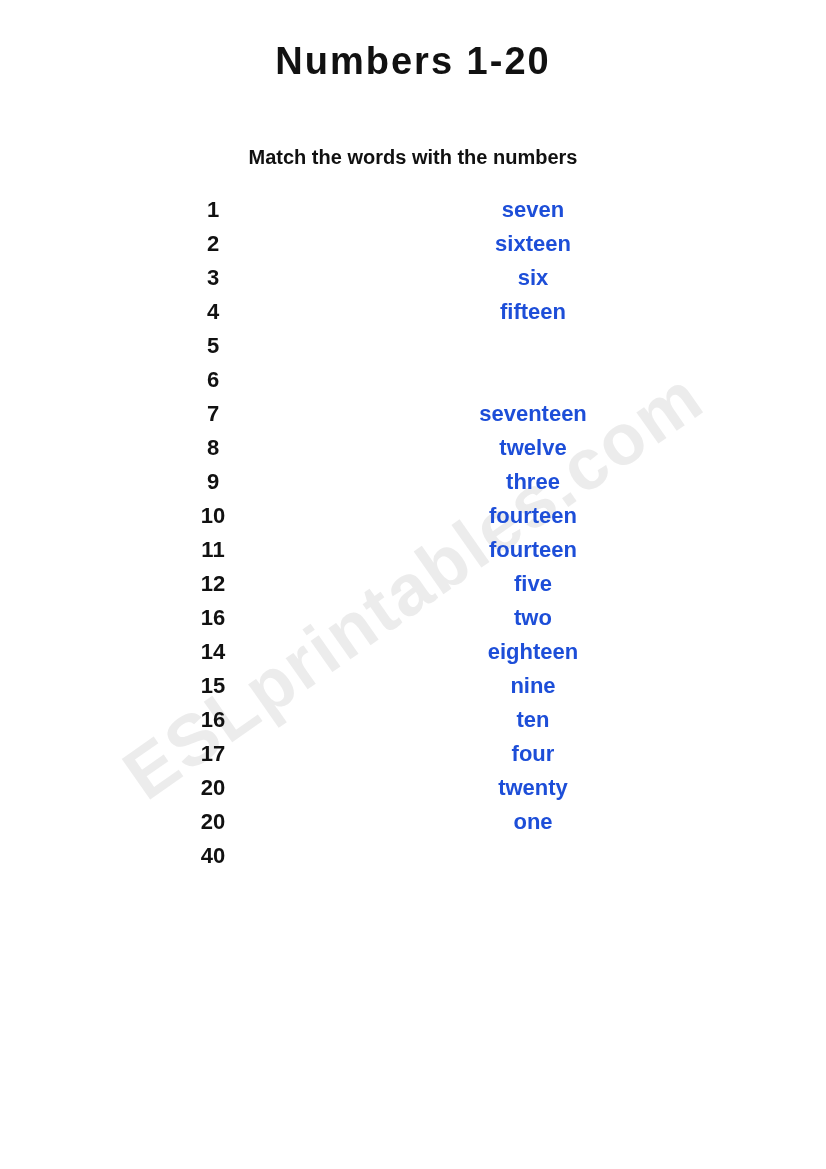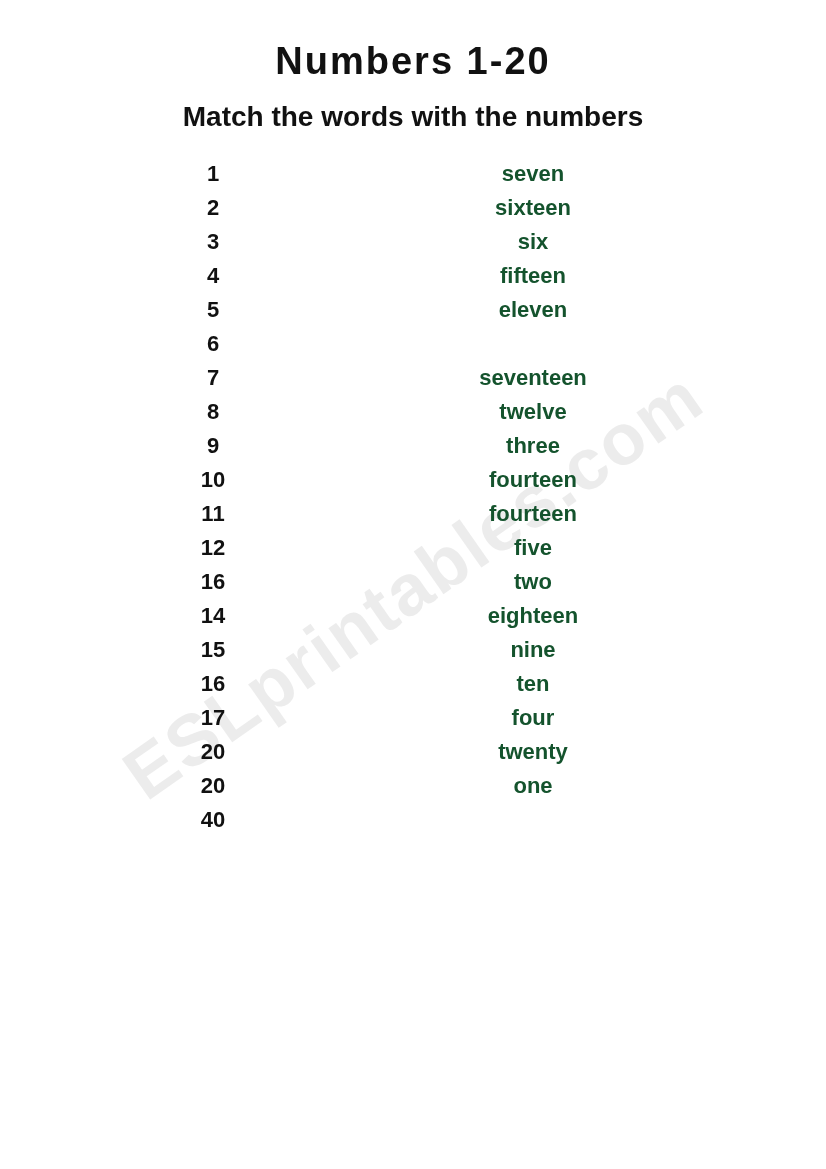--- a/index.html
+++ b/index.html
@@ -34,32 +34,33 @@
       pointer-events: none;
       z-index: 0;
       letter-spacing: 2px;
     }
 
     .page-title {
       font-size: 38px;
       font-weight: bold;
       font-family: 'Comic Sans MS', cursive, sans-serif;
       color: #111;
-      margin-bottom: 18px;
+      margin-bottom: 27px;
       letter-spacing: 2px;
       z-index: 1;
     }
 
     .subtitle {
-      font-size: 28px;
+      font-size: 20px;
       font-weight: bold;
       font-family: 'Comic Sans MS', cursive, sans-serif;
       color: #111;
       margin-bottom: 24px;
       z-index: 1;
+      margin-top: 36px;
     }
 
     .match-table {
       width: 520px;
       z-index: 1;
     }
 
     .match-row {
       display: flex;
       flex-direction: row;
@@ -76,21 +77,21 @@
       font-family: 'Comic Sans MS', cursive, sans-serif;
       color: #111;
     }
 
     .word-cell {
       width: 280px;
       text-align: center;
       font-size: 22px;
       font-weight: bold;
       font-family: 'Comic Sans MS', cursive, sans-serif;
-      color: #14532d;
+      color: #1d4ed8;
     }
   </style>
 </head>
 <body>
 
 <div class="watermark">ESLprintables.com</div>
 
 <h1 class="page-title">Numbers 1-20</h1>
 
 <div class="subtitle">Match the words with the numbers</div>
@@ -107,21 +108,20 @@
     <div class="match-row">
       <div class="number-cell">3</div>
       <div class="word-cell">six</div>
     </div>
     <div class="match-row">
       <div class="number-cell">4</div>
       <div class="word-cell">fifteen</div>
     </div>
     <div class="match-row">
       <div class="number-cell">5</div>
-      <div class="word-cell">eleven</div>
     </div>
     <div class="match-row">
       <div class="number-cell">6</div>
     </div>
     <div class="match-row">
       <div class="number-cell">7</div>
       <div class="word-cell">seventeen</div>
     </div>
     <div class="match-row">
       <div class="number-cell">8</div>

